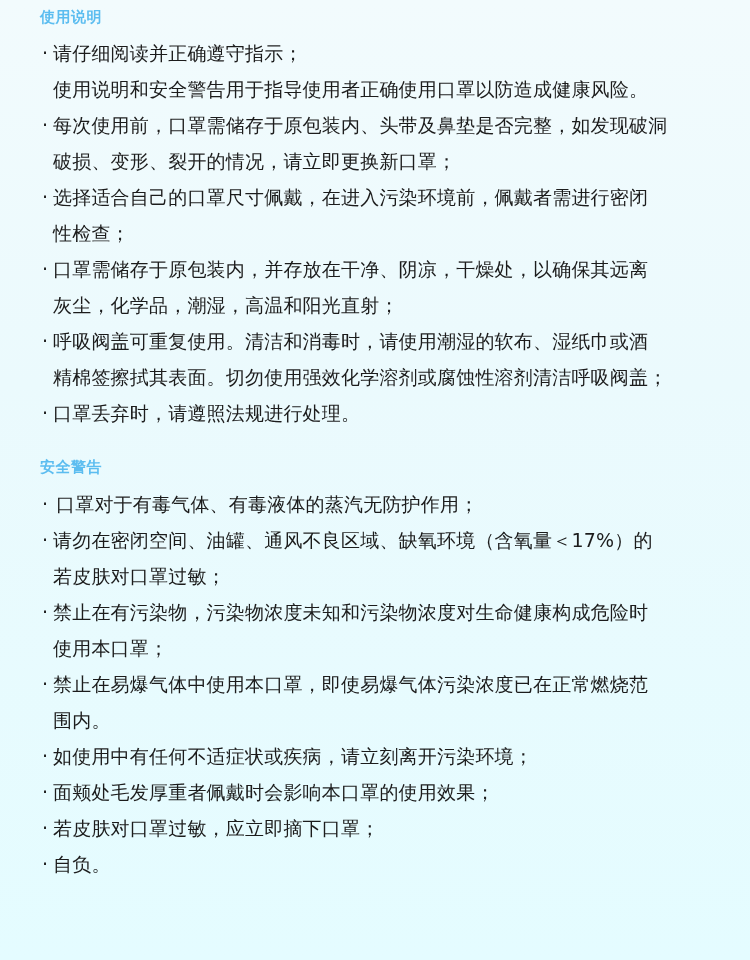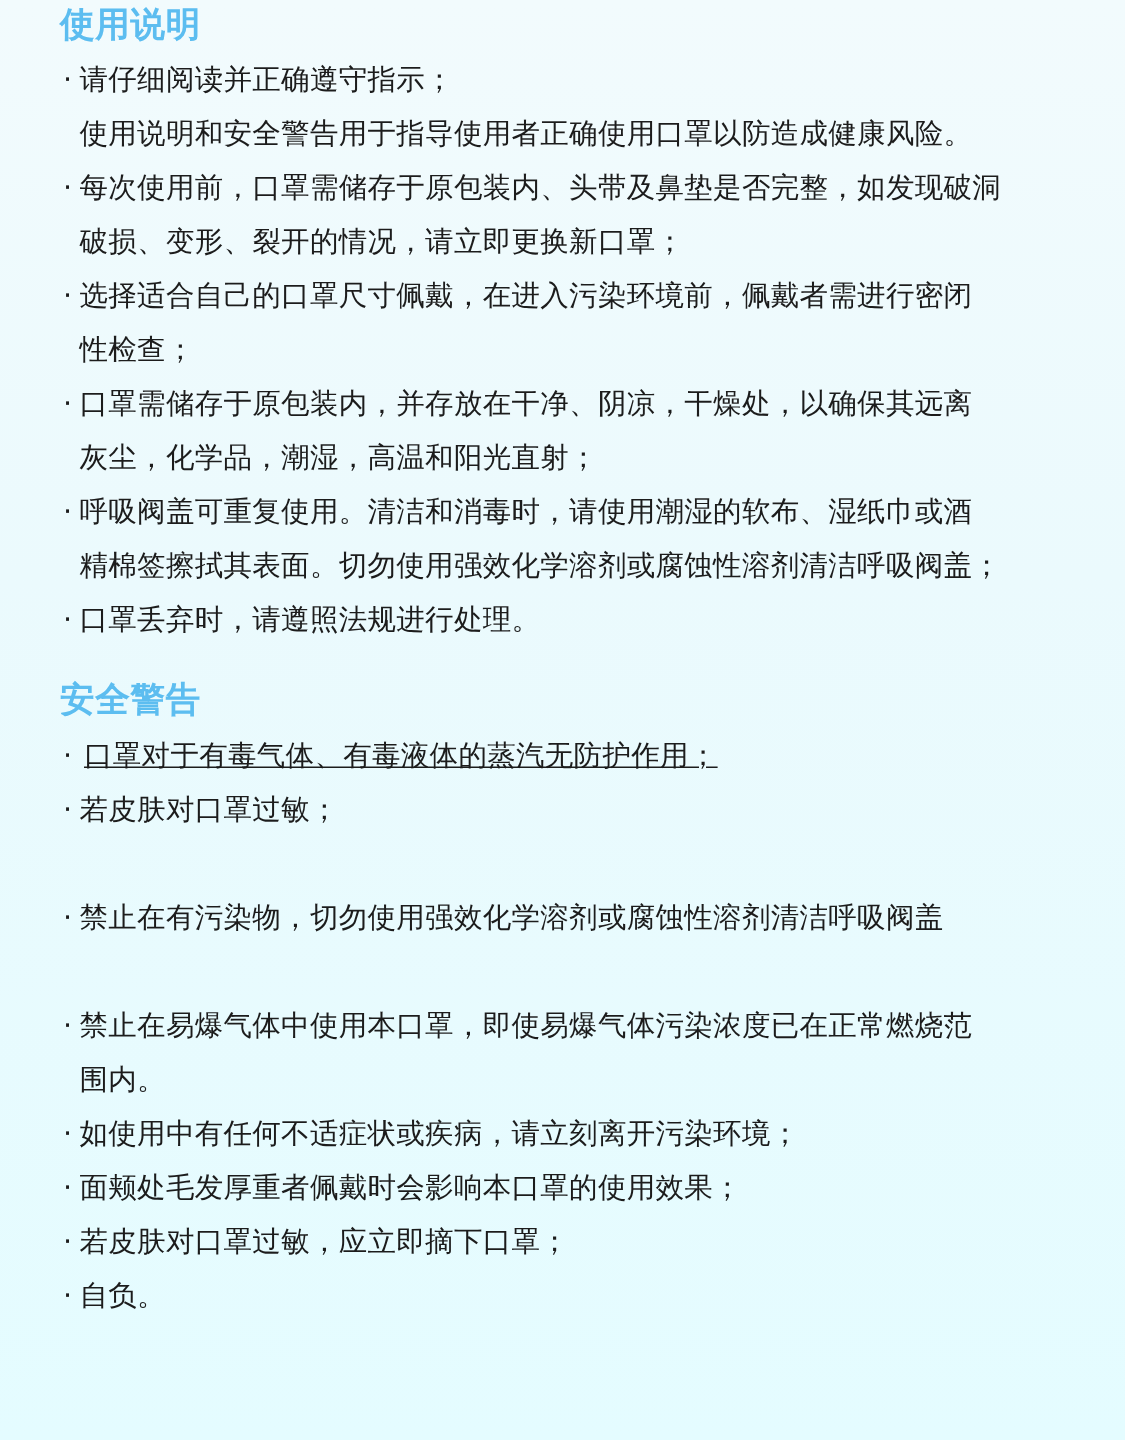--- a/index.html
+++ b/index.html
@@ -9,21 +9,21 @@
     overflow: hidden;
     background: linear-gradient(180deg, #f2fbfd 0%, #ebfafd 40%, #e4fcff 100%);
     font-family: "DejaVu Sans", "Liberation Sans", sans-serif;
     color: #1c1c1c;
     position: relative;
   }
   .page { position: absolute; left: 0; top: 0; width: 750px; }
   .section-title {
     position: absolute;
     left: 40px;
-    font-size: 23px;
+    font-size: 15px;
     font-weight: bold;
     color: #5cbdf0;
     line-height: 30px;
     white-space: nowrap;
     letter-spacing: 0.5px;
   }
   .item {
     position: absolute;
     left: 38px;
     width: 700px;
@@ -83,31 +83,33 @@
 
   <div class="item" style="top:395px;">
     <span class="bullet">·</span>
     <span class="line">口罩丢弃时，请遵照法规进行处理。</span>
   </div>
 
   <div class="section-title" style="top:452px;">安全警告</div>
 
   <div class="item" style="top:486px;">
     <span class="bullet">·</span>
-    <span class="line" style="padding-left:18px;text-decoration:underline;">口罩对于有毒气体、有毒液体的蒸汽无防护作用；</span>
+    <span class="line" style="padding-left:18px;">口罩对于有毒气体、有毒液体的蒸汽无防护作用；</span>
   </div>
 
   <div class="item" style="top:522px;">
     <span class="bullet">·</span>
+    <span class="line">请勿在密闭空间、油罐、通风不良区域、缺氧环境（含氧量＜17%）的</span>
     <span class="line">若皮肤对口罩过敏；</span>
   </div>
 
   <div class="item" style="top:594px;">
     <span class="bullet">·</span>
-    <span class="line">禁止在有污染物，切勿使用强效化学溶剂或腐蚀性溶剂清洁呼吸阀盖</span>
+    <span class="line">禁止在有污染物，污染物浓度未知和污染物浓度对生命健康构成危险时</span>
+    <span class="line">使用本口罩；</span>
   </div>
 
   <div class="item" style="top:666px;">
     <span class="bullet">·</span>
     <span class="line">禁止在易爆气体中使用本口罩，即使易爆气体污染浓度已在正常燃烧范</span>
     <span class="line">围内。</span>
   </div>
 
   <div class="item" style="top:738px;">
     <span class="bullet">·</span>

